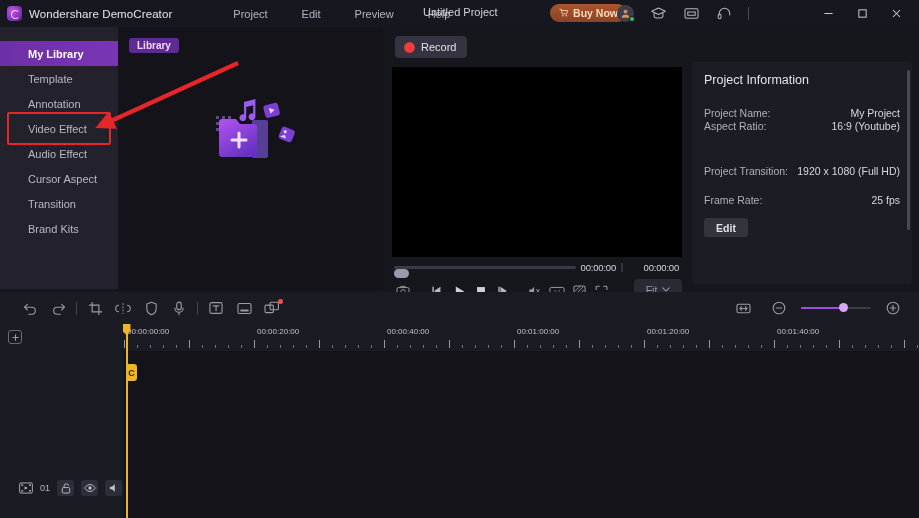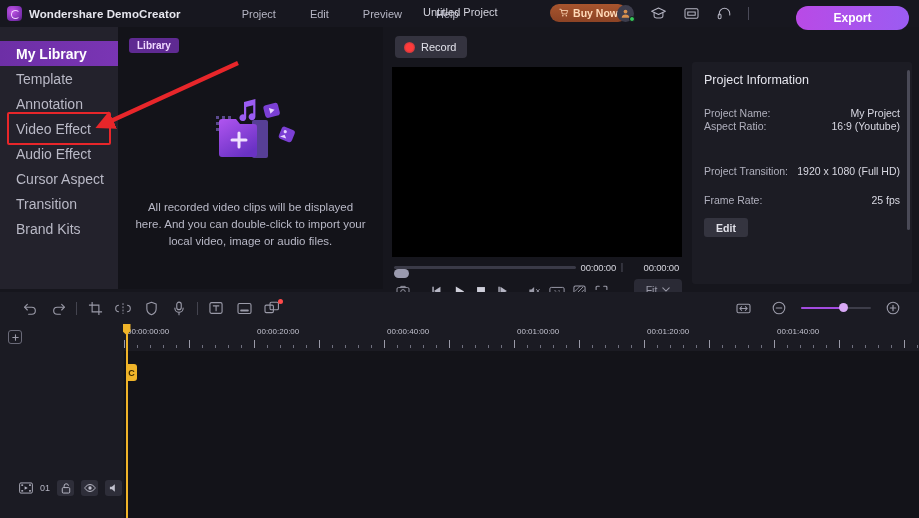--- a/index.html
+++ b/index.html
@@ -21,21 +21,21 @@
   .logo-mark {
     width: 15px; height: 15px; margin-left: 7px; border-radius: 4px;
     background: radial-gradient(circle at 35% 35%, #c455e8 0%, #7c2fb0 70%, #4a1a6b 100%);
     position: relative;
   }
   .logo-mark::after {
     content:""; position:absolute; left:4px; top:4px; width:7px; height:7px;
     border:1.6px solid #f2d4ff; border-right-color:transparent; border-radius:50%;
   }
   .app-title {
-    margin-left: 7px; font-size: 11.5px; color: #e6e6ee; letter-spacing: .1px; font-weight: bold;
+    margin-left: 7px; font-size: 11.5px; color: #e6e6ee; letter-spacing: .1px;
   }
   .menu { display: flex; align-items: center; margin-left: 44px; gap: 0px; }
   .menu-item {
     font-size: 11px; color: #b6b6c4; padding: 4px 17px; cursor: default; text-align: right;
   }
   .project-name-top {
     position: absolute; left: 423px; top: 6px;
     font-size: 11px; color: #d3d3dd;
   }
   .buy-now {
@@ -66,21 +66,21 @@
   }
 
   
   .sidebar {
     position: absolute; left: 0; top: 27px; width: 118px; height: 262px;
     background: #23222c;
     padding-top: 14px;
   }
   .side-item {
     height: 25px; display: flex; align-items: center;
-    padding-left: 16px; font-size: 14px; color: #b9b9c6; cursor: pointer;
+    padding-left: 28px; font-size: 11px; color: #b9b9c6; cursor: pointer;
   }
   .side-item.active {
     background: linear-gradient(90deg,#6d2fa6 0%, #7a35b4 100%);
     color: #ffffff; font-weight: bold;
   }
 
   
   .library-panel {
     position: absolute; left: 118px; top: 27px; width: 265px; height: 262px;
     background: #131319;
@@ -376,21 +376,20 @@
         <defs>
           <linearGradient id="folderGrad" x1="0" y1="0" x2="0.6" y2="1">
             <stop offset="0%" stop-color="#b055f0"></stop>
             <stop offset="100%" stop-color="#6a32c4"></stop>
           </linearGradient>
         </defs>
         <path d="M47 45v14M40 52h14" stroke="#f0e2ff" stroke-width="3" stroke-linecap="round"></path>
       </svg>
     </div>
 
-    <div class="empty-text">All recorded video clips will be displayed here. And you can double-click to import your local video, image or audio files.</div>
   </div>
 
   <div class="preview-wrap">
     <button class="record-btn">
       <span class="rec-dot"></span>
       <span>Record</span>
     </button>
 
     <div class="video-stage"></div>
 
@@ -461,21 +460,20 @@
 
       <div class="fit-btn">
         <span>Fit</span>
         <svg width="8" height="5" viewBox="0 0 10 6">
           <path d="M1 1l4 4 4-4" fill="none" stroke="#9a9aa8" stroke-width="1.3" stroke-linecap="round"></path>
         </svg>
       </div>
     </div>
   </div>
 
-  <button class="export-btn">Export</button>
 
   <div class="info-panel">
     <div class="info-title">Project Information</div>
 
     <div class="info-row" style="top:44px">
       <span class="info-k">Project Name:</span>
       <span class="info-v">My Project</span>
     </div>
     <div class="info-row" style="top:57px">
       <span class="info-k">Aspect Ratio:</span>

